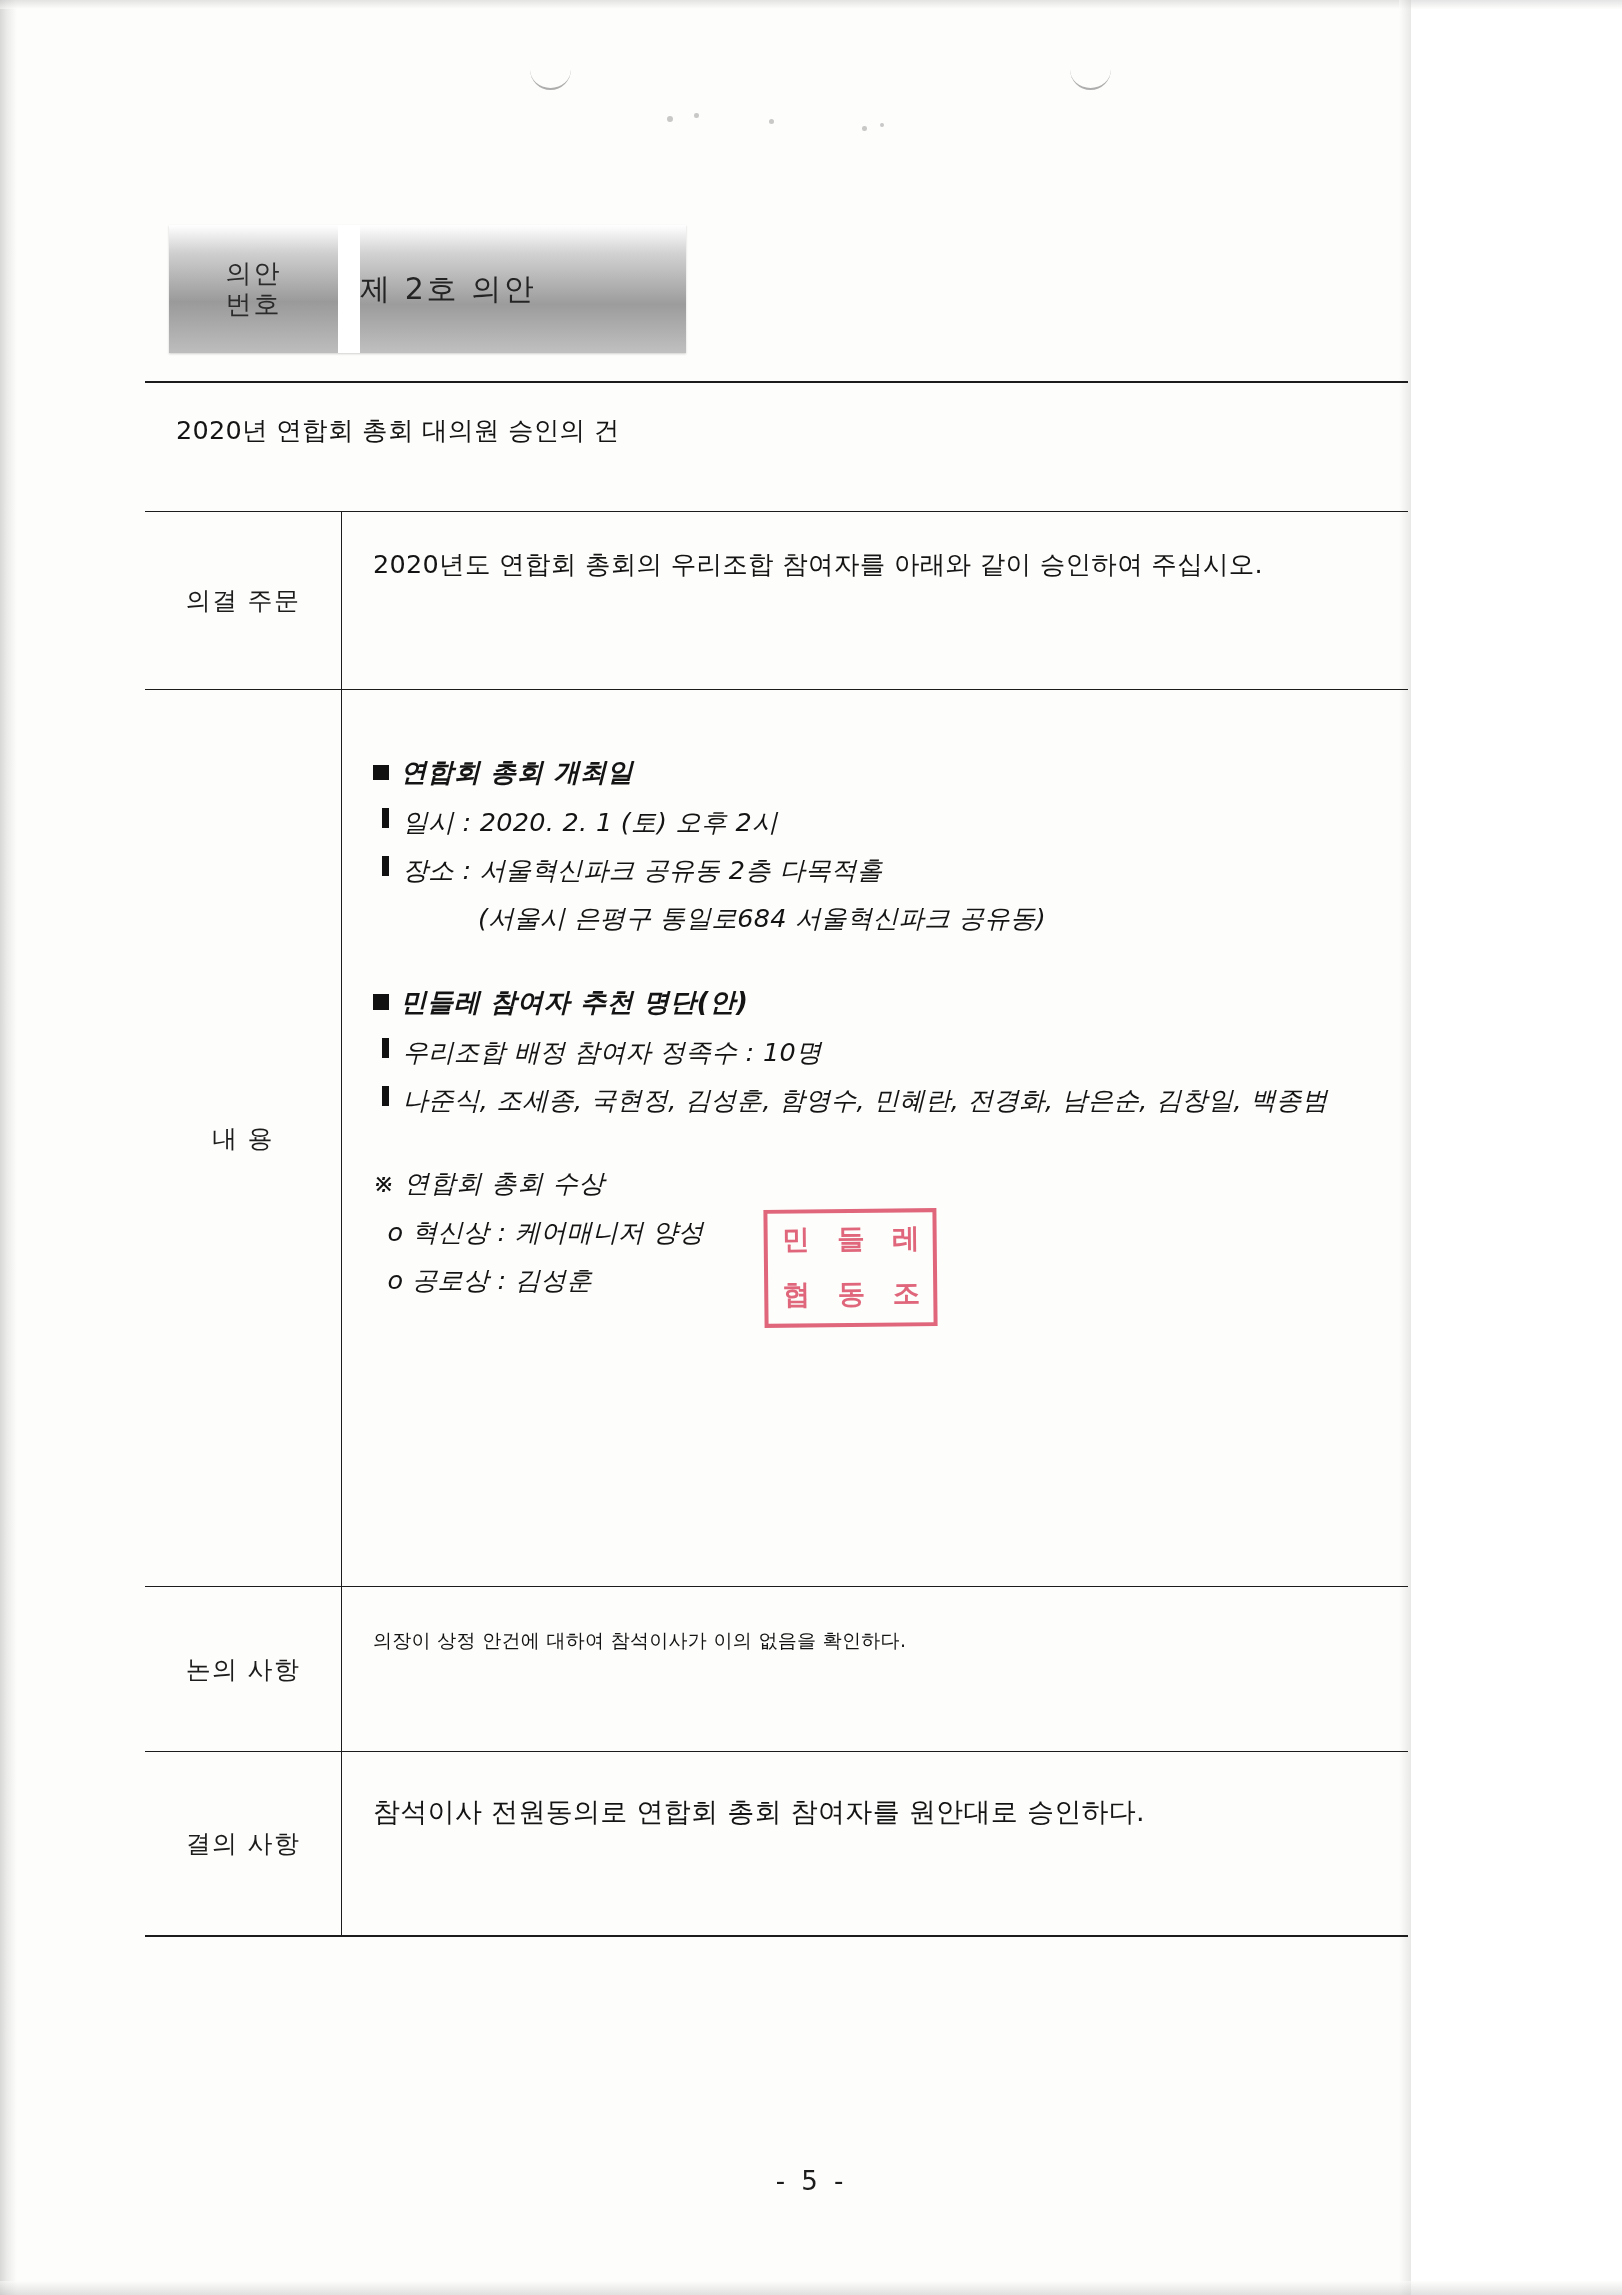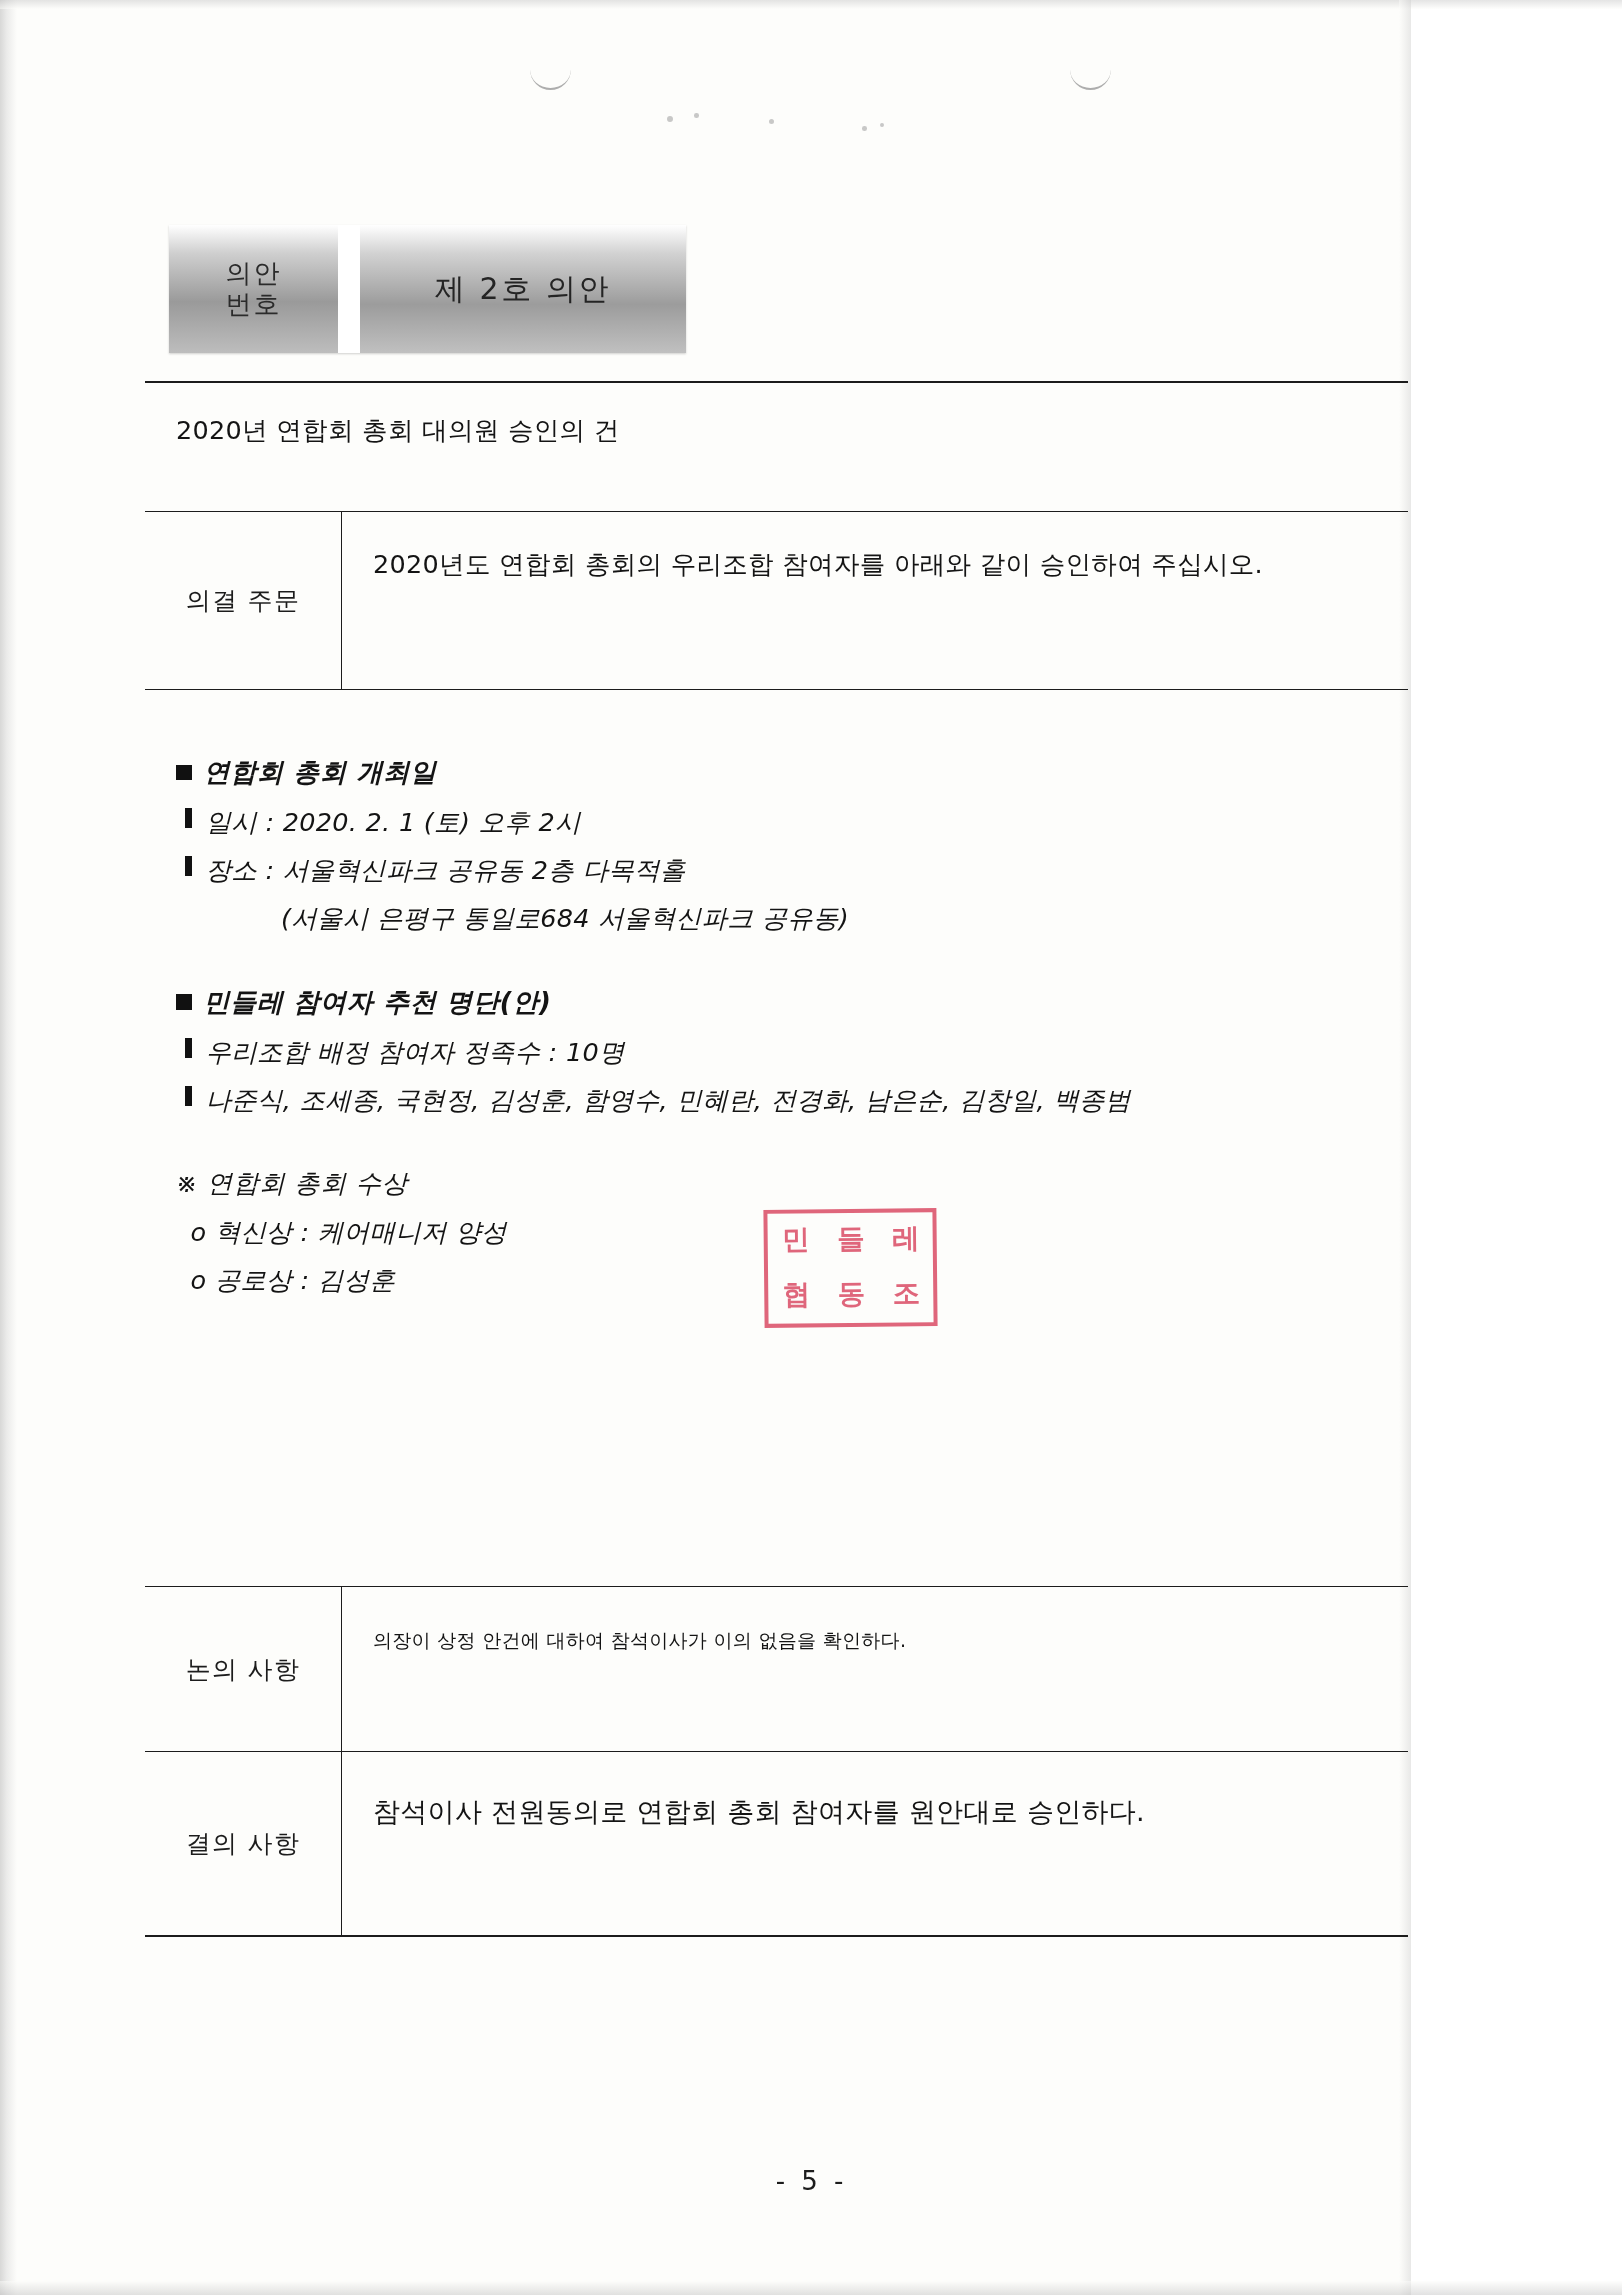--- a/index.html
+++ b/index.html
@@ -93,21 +93,20 @@
   }
   .badge-gap {
     width: 22px;
     background: #ffffff;
   }
   .badge-right {
     flex: 1;
     background: linear-gradient(to bottom, #ffffff 0%, #d2d2d2 22%, #9c9c9c 62%, #c0c0c0 100%);
     display: flex;
     align-items: center;
-    justify-content: center;
   }
   .badge-right span {
     font-size: 30px;
     letter-spacing: 2.6px;
     color: #242424;
   }
 
   
   .tbl {
     position: absolute;
@@ -270,20 +269,21 @@
     <div class="row r-title">
       <div class="body-cell">2020년 연합회 총회 대의원 승인의 건</div>
     </div>
 
     <div class="row r-resolution">
       <div class="label-cell">의결 주문</div>
       <div class="body-cell">2020년도 연합회 총회의 우리조합 참여자를 아래와 같이 승인하여 주십시오.</div>
     </div>
 
     <div class="row r-content">
+      <div class="label-cell">내  용</div>
       <div class="body-cell">
 
         <div class="blk">
           <div class="sec-head">
             <span class="sq"></span>
             <span>연합회 총회 개최일</span>
           </div>
           <div class="bullet-line">
             <span class="bar"></span>
             <span class="bullet-text">일시 : 2020. 2. 1 (토) 오후 2시</span>

